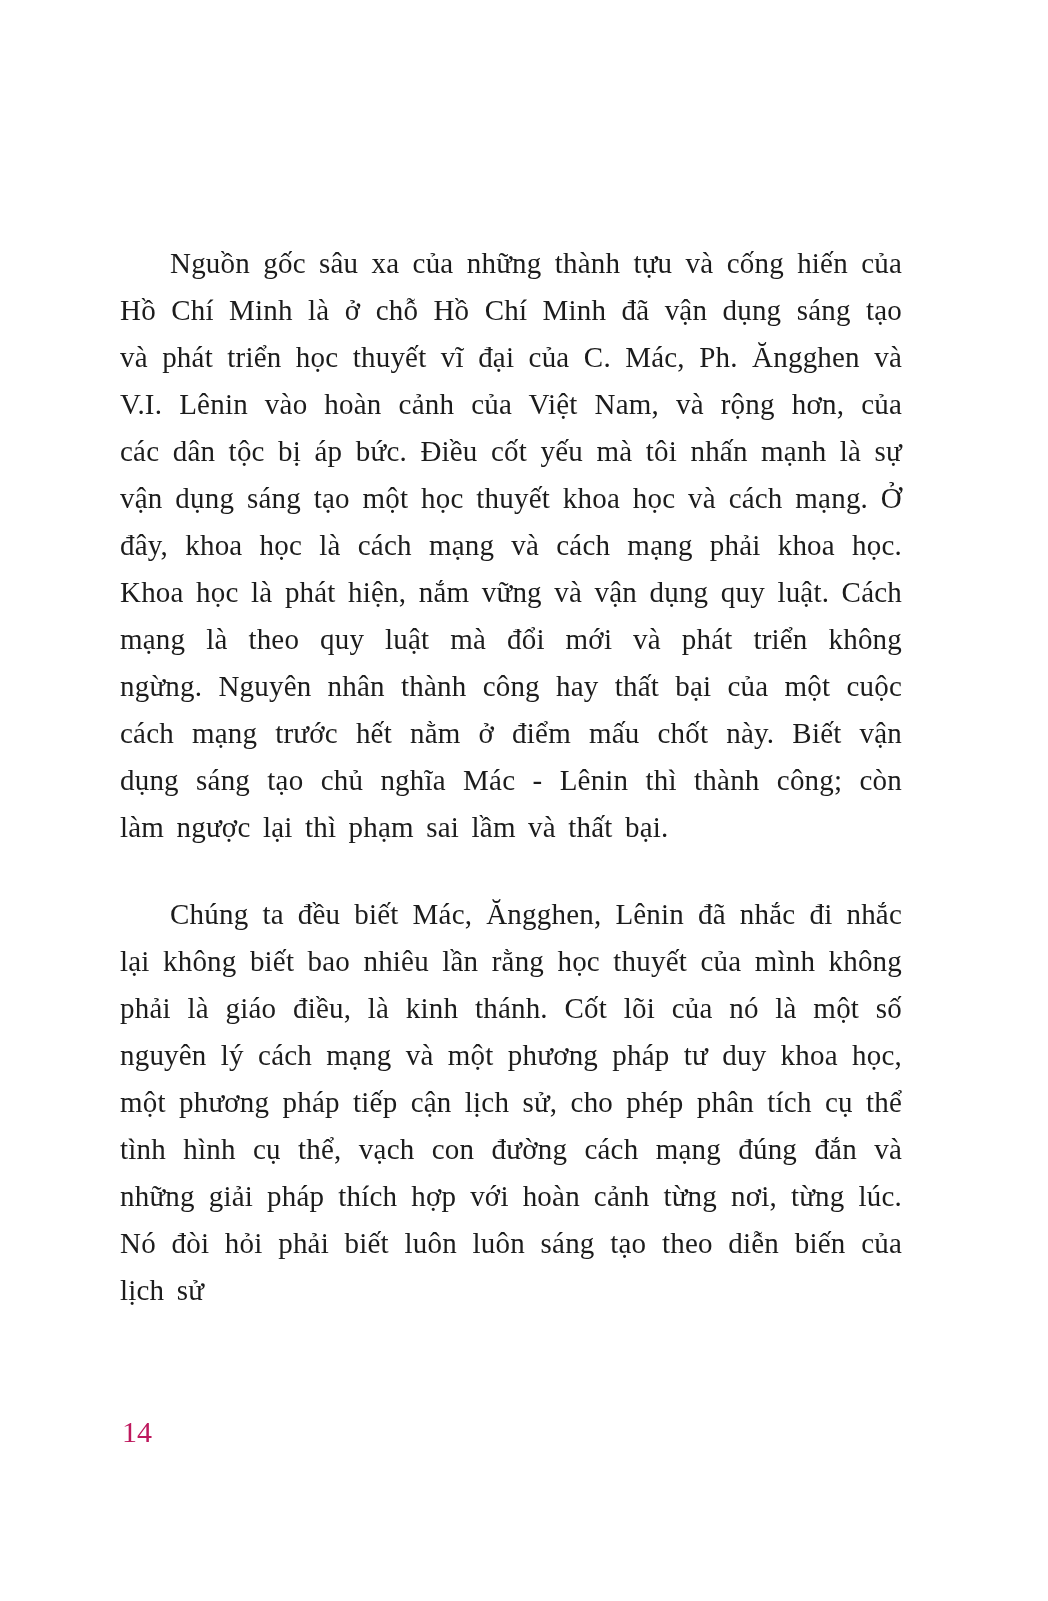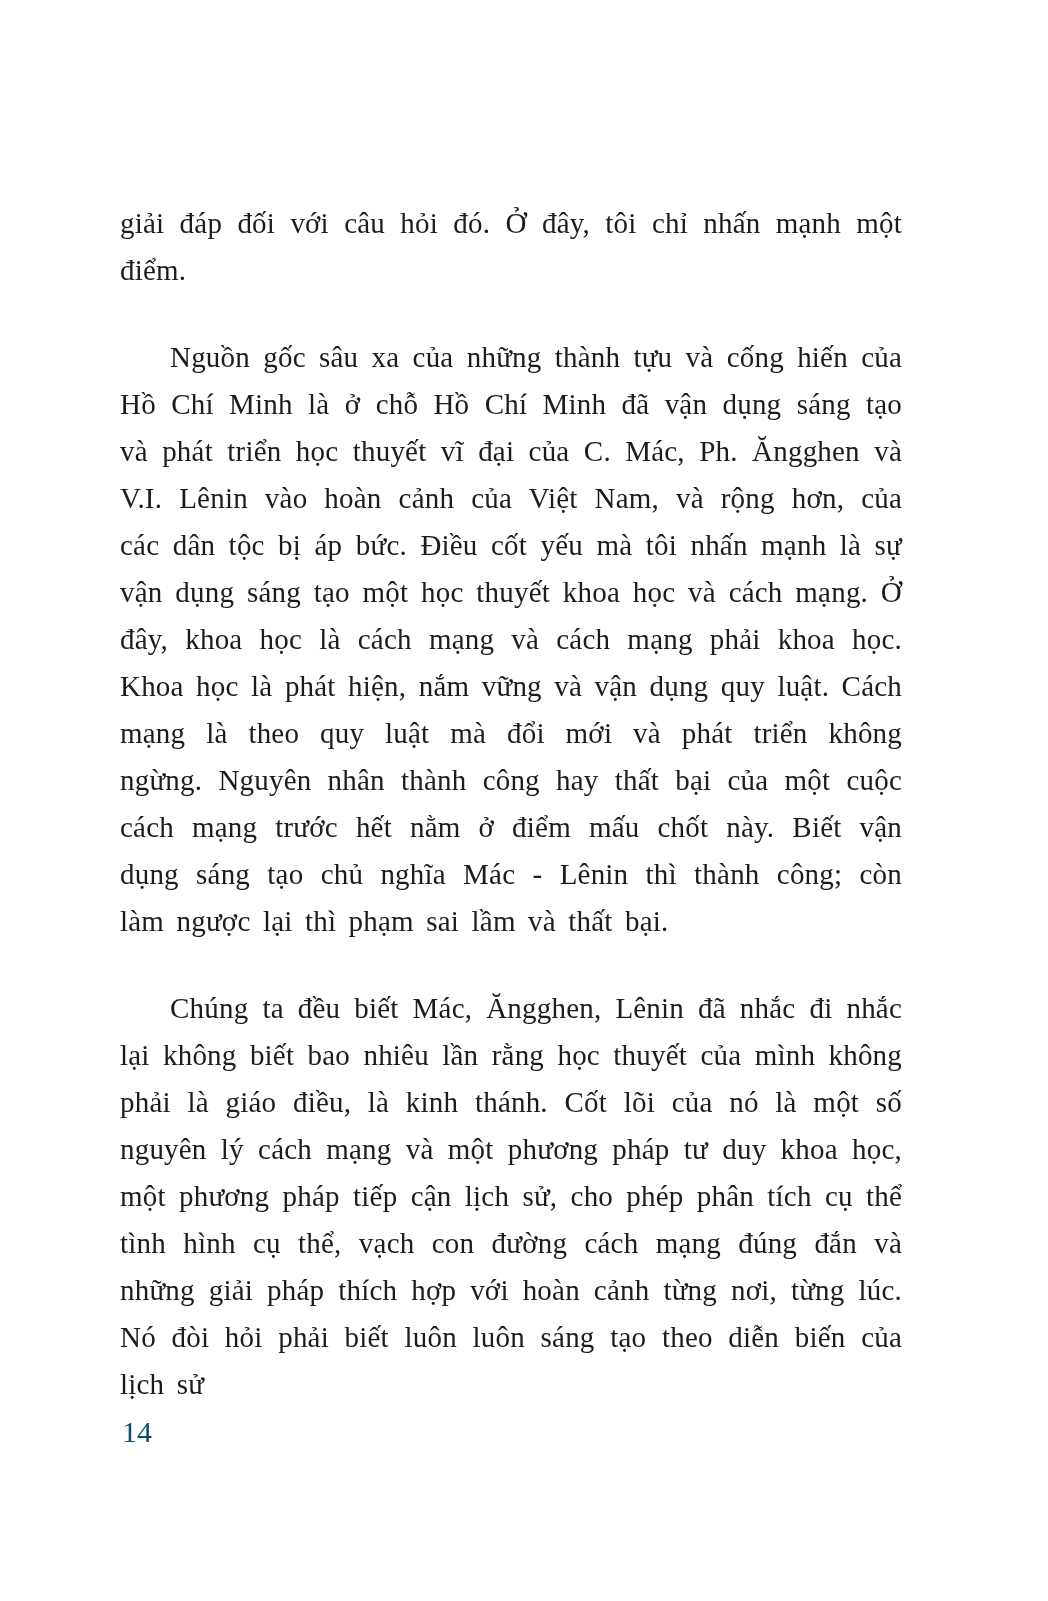--- a/index.html
+++ b/index.html
@@ -37,27 +37,26 @@
   .text-block p.indent {
     text-indent: 50px;
     margin-top: 40px;
   }
   .page-number {
     position: absolute;
     left: 122px;
     top: 1408px;
     font-size: 30px;
     line-height: 47px;
-    color: #0c4a6e;
+    color: #be185d;
   }
 </style>
 </head>
 <body>
 
 <div class="page">
   <div class="text-block">
-    <p>giải đáp đối với câu hỏi đó. Ở đây, tôi chỉ nhấn mạnh một điểm.</p>
     <p class="indent">Nguồn gốc sâu xa của những thành tựu và cống hiến của Hồ Chí Minh là ở chỗ Hồ Chí Minh đã vận dụng sáng tạo và phát triển học thuyết vĩ đại của C. Mác, Ph. Ăngghen và V.I. Lênin vào hoàn cảnh của Việt Nam, và rộng hơn, của các dân tộc bị áp bức. Điều cốt yếu mà tôi nhấn mạnh là sự vận dụng sáng tạo một học thuyết khoa học và cách mạng. Ở đây, khoa học là cách mạng và cách mạng phải khoa học. Khoa học là phát hiện, nắm vững và vận dụng quy luật. Cách mạng là theo quy luật mà đổi mới và phát triển không ngừng. Nguyên nhân thành công hay thất bại của một cuộc cách mạng trước hết nằm ở điểm mấu chốt này. Biết vận dụng sáng tạo chủ nghĩa Mác - Lênin thì thành công; còn làm ngược lại thì phạm sai lầm và thất bại.</p>
     <p class="indent">Chúng ta đều biết Mác, Ăngghen, Lênin đã nhắc đi nhắc lại không biết bao nhiêu lần rằng học thuyết của mình không phải là giáo điều, là kinh thánh. Cốt lõi của nó là một số nguyên lý cách mạng và một phương pháp tư duy khoa học, một phương pháp tiếp cận lịch sử, cho phép phân tích cụ thể tình hình cụ thể, vạch con đường cách mạng đúng đắn và những giải pháp thích hợp với hoàn cảnh từng nơi, từng lúc. Nó đòi hỏi phải biết luôn luôn sáng tạo theo diễn biến của lịch sử</p>
   </div>
 
   <div class="page-number">14</div>
 </div>
 
 </body></html>

